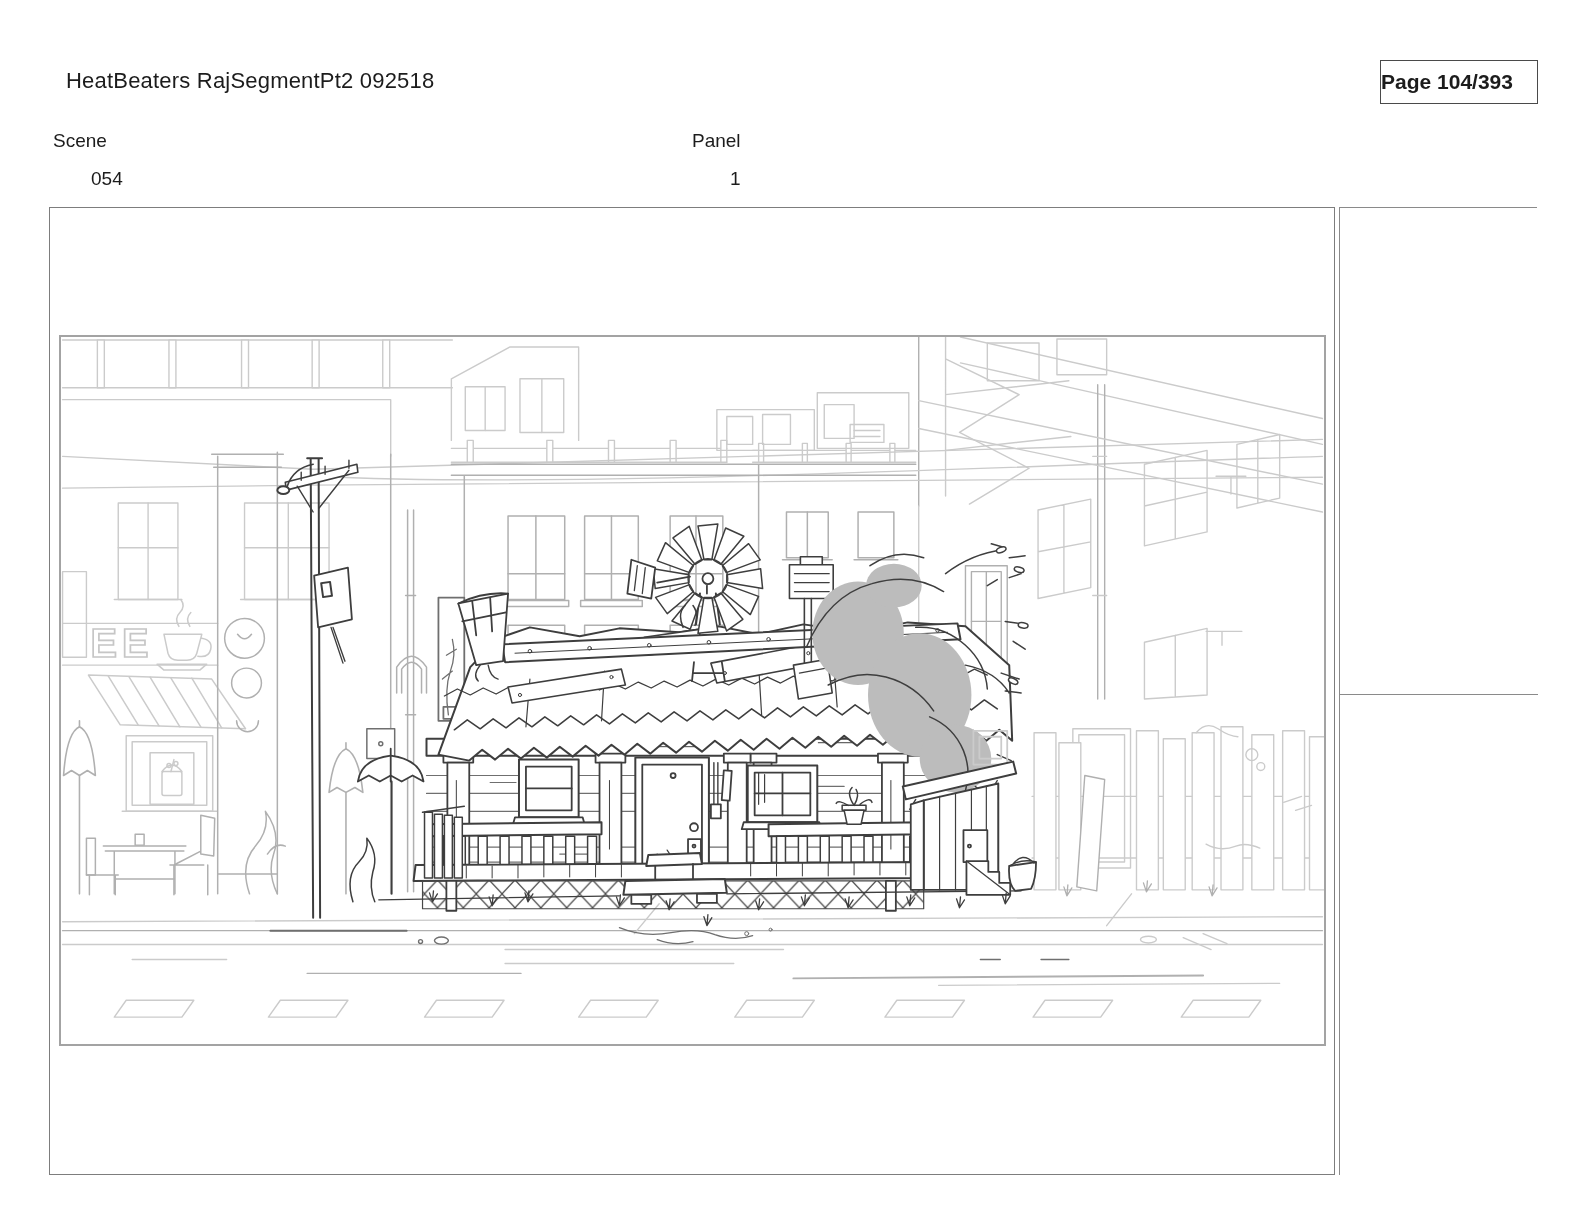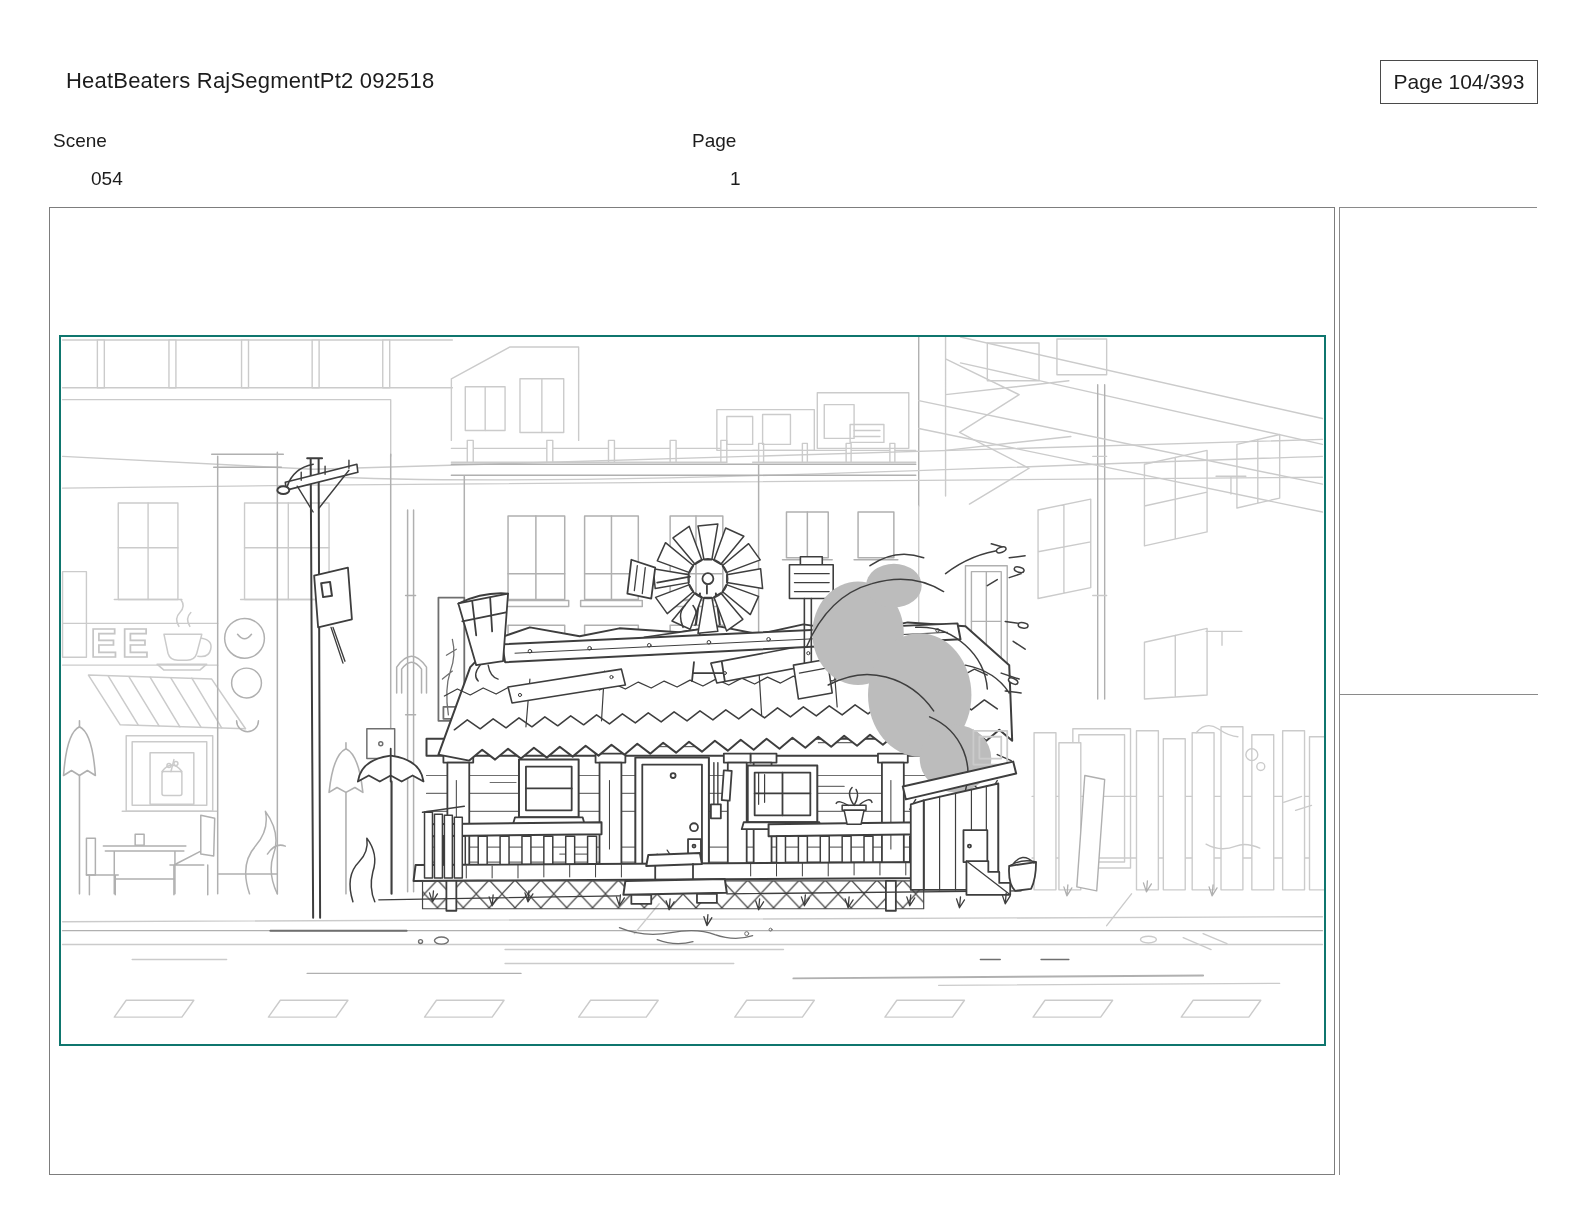--- a/index.html
+++ b/index.html
@@ -1,27 +1,27 @@
 <!DOCTYPE html>
 <html><head>
 <meta charset="utf-8">
 <style>
   html,body{margin:0;padding:0;background:#ffffff;}
   body{width:1584px;height:1224px;position:relative;font-family:"Liberation Sans",sans-serif;color:#1c1c1c;overflow:hidden;}
   .page{position:absolute;inset:0;background:#fff;}
   .doc-title{position:absolute;left:66px;top:68px;font-size:22px;letter-spacing:.2px;}
-  .page-box{position:absolute;left:1380px;top:60px;width:156px;height:42px;border:1.5px solid #4a4a4a;display:flex;align-items:center;justify-content:center;font-size:21px;background:#fff;}
+  .page-box{position:absolute;left:1380px;top:60px;width:156px;height:42px;border:1.5px solid #4a4a4a;display:flex;align-items:center;font-size:21px;background:#fff;font-weight:bold;}
   .meta-label{position:absolute;font-size:19px;text-align:right;}
   .meta-value{position:absolute;font-size:19px;margin-left:38px;}
   .scene-label{left:53px;top:130px;}
   .scene-value{left:53px;top:168px;}
   .panel-label{left:692px;top:130px;}
   .panel-value{left:692px;top:168px;}
   .panel-area{position:absolute;left:49px;top:207px;width:1286px;height:968px;border:1px solid #7d7d7d;background:#fff;box-sizing:border-box;}
-  .camera-frame{position:absolute;left:9px;top:127px;width:1263px;height:707px;border:2px solid #0f766e;background:#fff;}
+  .camera-frame{position:absolute;left:9px;top:127px;width:1263px;height:707px;border:2px solid #a3a3a3;background:#fff;}
   .camera-frame svg{display:block;width:100%;height:100%;}
   .caption-col{position:absolute;left:1339px;top:207px;width:198px;height:968px;border-left:1px solid #8a8a8a;border-top:1px solid #8a8a8a;box-sizing:border-box;}
   .caption-divider{position:absolute;left:0;top:486px;width:198px;border-top:1px solid #8a8a8a;}
   
   .s1{stroke:#cbcbcb;fill:none}
   .s2{stroke:#b0b0b0;fill:none}
   .s3{stroke:#3e3e3e;fill:none}
   .s4{stroke:#6f6f6f;fill:none}
   .wf{fill:#ffffff}
   .gf{fill:#bcbcbc;stroke:none}
@@ -33,21 +33,21 @@
 <div class="page">
 
   <div class="doc-title">HeatBeaters RajSegmentPt2 092518</div>
 
   <div class="page-box">
     <span>Page 104/393</span>
   </div>
 
   <div class="meta-label scene-label">Scene</div>
   <div class="meta-value scene-value">054</div>
-  <div class="meta-label panel-label">Page</div>
+  <div class="meta-label panel-label">Panel</div>
   <div class="meta-value panel-value">1</div>
 
   <div class="panel-area">
     <div class="camera-frame">
       <svg viewBox="0 0 1267 711" aria-label="storyboard drawing">
         <defs>
           <pattern id="lat" patternUnits="userSpaceOnUse" width="26" height="28">
             <path d="M0,28 L26,0 M0,0 L26,28" stroke="#4a4a4a" stroke-width="1.2" fill="none"></path>
           </pattern>
           <path id="blade" d="M645,224 L639,190 L659,188 L653,224 Z"></path>

